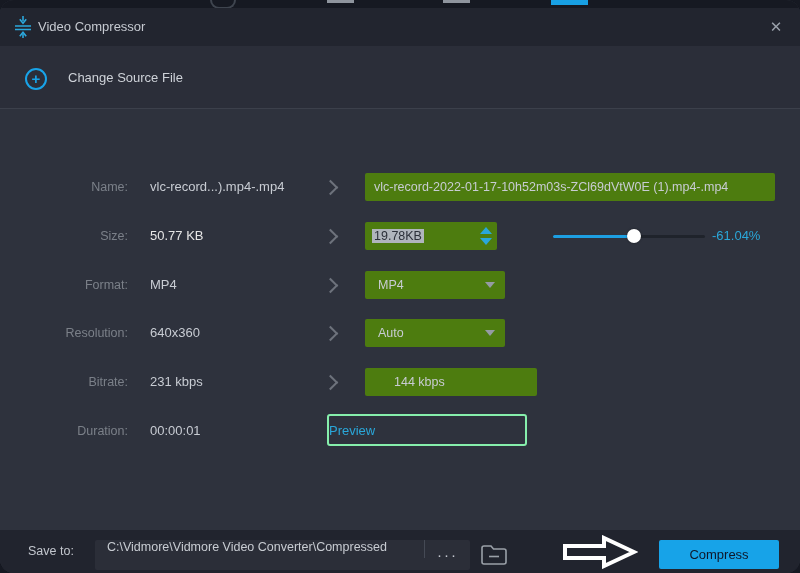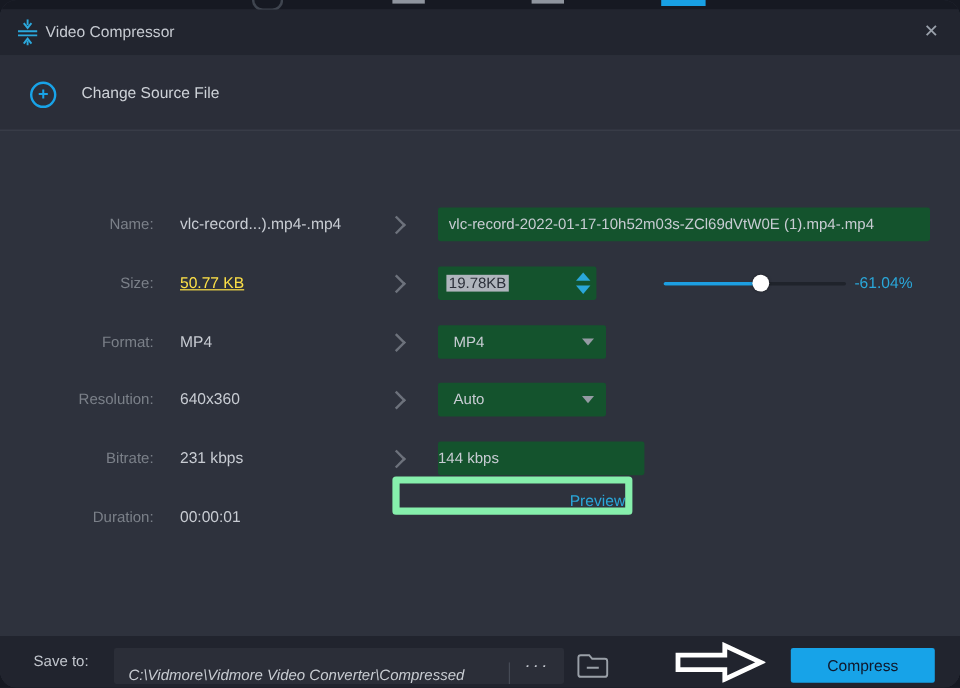--- a/index.html
+++ b/index.html
@@ -33,61 +33,61 @@
   .src-label{position:absolute;left:31px;top:0;height:63px;line-height:63px;white-space:nowrap;
              font-size:13px;color:#ced2d8;margin-left:12px;}
 
   
   .panel{position:absolute;top:110px;left:0;width:800px;height:420px;background:#2e323d;}
   .row{position:absolute;left:0;width:742px;height:28px;}
   .row .lbl{position:absolute;left:0;top:0;width:128px;height:28px;line-height:28px;
             text-align:right;color:#7b8089;font-size:12.5px;}
   .row .cur{position:absolute;left:150px;top:0;height:28px;line-height:28px;
             color:#c8ccd3;font-size:13px;white-space:nowrap;}
-  .row .cur.blue{color:#fde047;text-decoration:underline;}
+  .row .cur.blue{color:#e5e5e5;}
   .chev{position:absolute;left:325px;top:9px;width:9px;height:9px;
         border-top:2px solid #6d727c;border-right:2px solid #6d727c;transform:rotate(45deg);}
-  .field{position:absolute;left:365px;top:0;height:28px;background:#14532d;border:none;
+  .field{position:absolute;left:365px;top:0;height:28px;background:#4d7c0f;border:none;
          border-radius:2px;color:#c8ccd3;font-size:12.5px;box-sizing:border-box;}
   input.field{outline:none;padding:0 9px;}
   .name-field{width:410px;}
   .size-field{width:132px;line-height:28px;padding-left:7px;}
   .sel-hl{background:#b0b5bd;color:#2c303a;padding:0 2px;}
   .spinner{position:absolute;left:479px;top:4px;width:14px;height:20px;cursor:pointer;}
   .spin-up{position:absolute;left:1px;top:1px;width:0;height:0;
            border-left:6px solid transparent;border-right:6px solid transparent;
            border-bottom:7px solid #2aa7d9;}
   .spin-dn{position:absolute;left:1px;bottom:1px;width:0;height:0;
            border-left:6px solid transparent;border-right:6px solid transparent;
            border-top:7px solid #2aa7d9;}
   .select{width:140px;line-height:28px;padding-left:13px;cursor:pointer;}
   .caret{position:absolute;right:10px;top:11px;width:0;height:0;
          border-left:5px solid transparent;border-right:5px solid transparent;
          border-top:6px solid #959ba4;}
-  .bitrate-field{width:172px;line-height:28px;}
+  .bitrate-field{width:172px;line-height:28px;padding-left:29px;}
 
   
   .slider{position:absolute;left:553px;top:10px;width:152px;height:8px;cursor:pointer;}
   .slider .track{position:absolute;left:0;top:3px;width:100%;height:3px;background:#1f232b;border-radius:2px;}
   .slider .fill{position:absolute;left:0;top:3px;height:3px;background:#1d9fe2;border-radius:2px;}
   .slider .thumb{position:absolute;top:-3px;width:14px;height:14px;background:#fff;
                  border-radius:50%;box-shadow:0 0 2px rgba(0,0,0,.5);}
   .reduction{position:absolute;left:712px;top:0;height:28px;line-height:28px;
              color:#2aa7d9;font-size:13px;}
 
-  .preview-btn{position:absolute;left:327px;top:287px;width:200px;height:32px;background:transparent;
-               border:6px solid #86efac;border-radius:3px;color:#2aa7d9;font-size:13px;
-               line-height:30px;text-align:right;box-sizing:border-box;cursor:pointer;}
+  .preview-btn{position:absolute;left:327px;top:304px;width:200px;height:32px;background:transparent;
+               border:2px solid #86efac;border-radius:3px;color:#2aa7d9;font-size:13px;
+               line-height:30px;text-align:left;box-sizing:border-box;cursor:pointer;}
 
   
   .footer{position:absolute;top:530px;left:0;width:800px;height:43px;background:#21242e;}
   .saveto{position:absolute;left:28px;top:0;height:57px;line-height:43px;
           font-size:12.5px;color:#c3c7ce;}
   .path-box{position:absolute;left:95px;top:10px;width:375px;height:30px;background:#2b2e38;
-            border-radius:2px;display:flex;align-items:flex-end;font-style:italic;}
+            border-radius:2px;display:flex;align-items:flex-start;}
   .path-text{flex:1;padding:0 8px 0 12px;font-size:12.5px;color:#c8ccd2;
              white-space:nowrap;overflow:hidden;}
   .vdiv{width:1px;height:18px;background:#454a55;}
   .ellipsis-btn{width:45px;text-align:center;color:#c3c7ce;font-size:15px;
                 letter-spacing:2px;line-height:30px;cursor:pointer;}
   .folder-btn{position:absolute;left:480px;top:13px;width:32px;height:26px;cursor:pointer;}
   .arrow-note{position:absolute;left:562px;top:5px;}
   .compress-btn{position:absolute;left:659px;top:10px;width:120px;height:29px;background:#17a3e8;
                 border:none;border-radius:2px;color:#0f172a;font-size:13px;line-height:29px;
                 text-align:center;cursor:pointer;}

